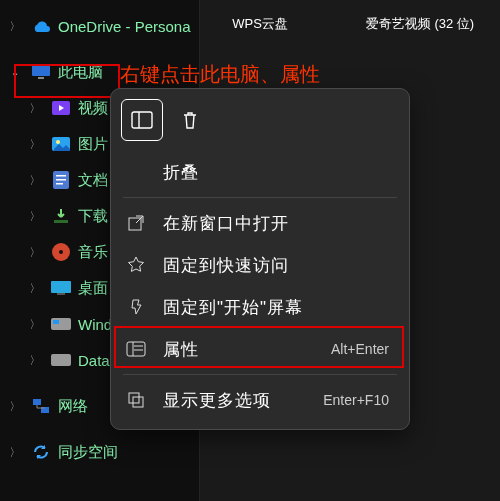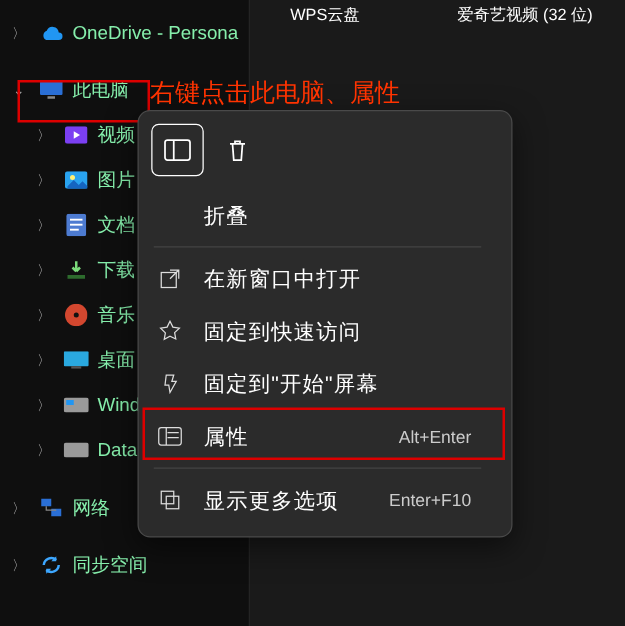--- a/index.html
+++ b/index.html
@@ -3,21 +3,21 @@
 <meta charset="utf-8">
 <style>
   * { margin: 0; padding: 0; box-sizing: border-box; font-family: "Microsoft YaHei", "Segoe UI", sans-serif; }
   body {
     width: 500px; height: 501px; overflow: hidden;
     background: #1a1a1a;
     position: relative;
     color: #fff;
   }
   .desktop-icons {
-    position: absolute; top: 4px; right: 0; left: 200px;
+    position: absolute; top: 16px; right: 0; left: 200px;
     display: flex; gap: 40px;
     padding-top: 0;
   }
   .desktop-icon {
     text-align: center; width: 120px;
     font-size: 13px; line-height: 1.3;
     color: #fff;
   }
   .sidebar {
     position: absolute; left: 0; top: 0; bottom: 0;
@@ -57,21 +57,21 @@
     white-space: nowrap;
     z-index: 20;
   }
   .ctx-menu {
     position: absolute;
     left: 110px; top: 88px;
     width: 300px;
     background: #2b2b2b;
     border: 1px solid #4a4a4a;
     border-radius: 10px;
-    padding: 8px 18px 8px 6px;
+    padding: 8px 6px 8px 6px;
     box-shadow: 0 8px 24px rgba(0,0,0,.5);
   }
   .ctx-toprow {
     display: flex; gap: 6px; padding: 2px 4px 10px 4px;
   }
   .ctx-square {
     width: 42px; height: 42px; border-radius: 6px;
     display: flex; align-items: center; justify-content: center;
   }
   .ctx-square.active { border: 1px solid #fff; }

